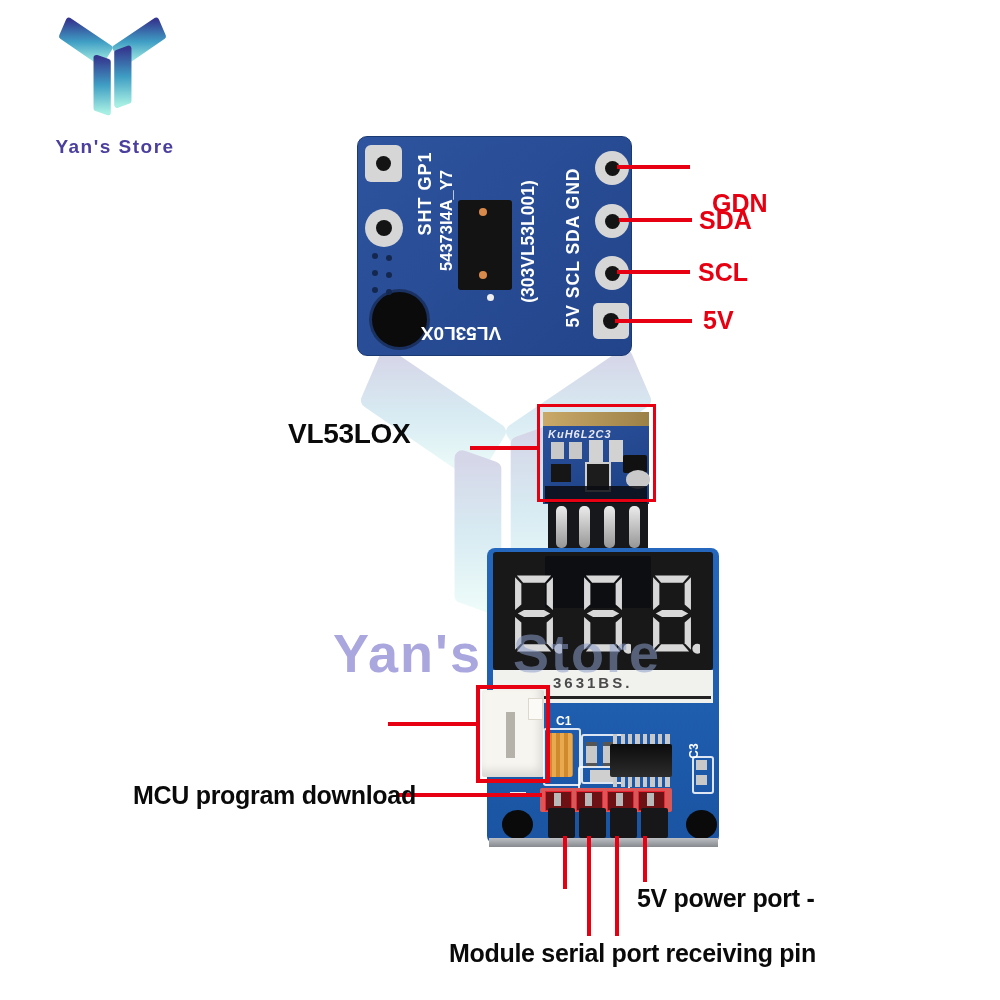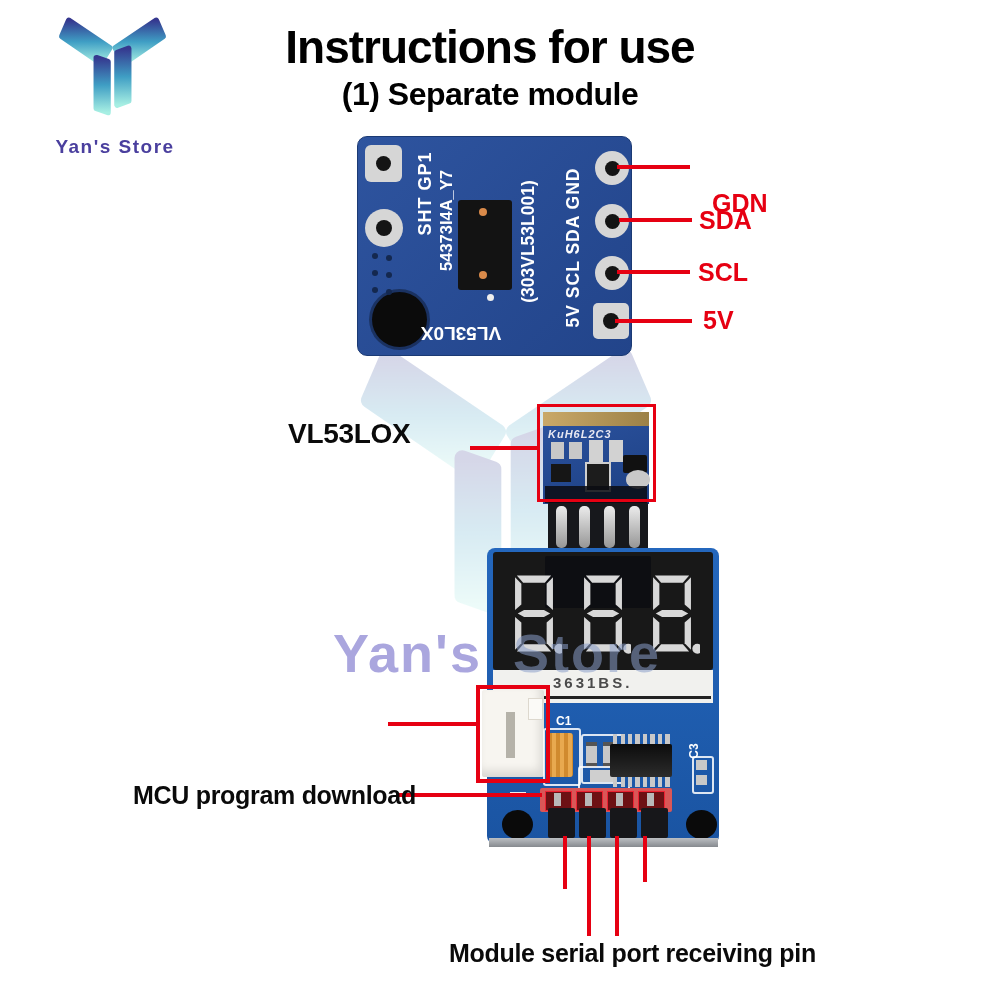--- a/index.html
+++ b/index.html
@@ -56,22 +56,20 @@
           <polygon points="108,68 128,61 128,152 108,159"></polygon>
         </g>
       </symbol>
     </defs>
   </svg>
 
   <svg class="abs" id="hdr-logo" style="left:55px;top:12px;width:115px;height:118px;z-index:8;">
       <use href="#ylogo"></use>
     </svg>
   <div id="brandname">Yan's Store</div>
-  <div id="title">Instructions for use</div>
-  <div id="subtitle">(1) Separate module</div>
 
   <svg id="wm-logo">
       <use href="#ylogo"></use>
     </svg>
 
   <div class="board" style="left:357px;top:136px;width:273px;height:218px;background:linear-gradient(135deg,#2e549f,#22448a);border:1px solid #1b3a74;"></div>
 
   <div class="pad" style="left:365px;top:145px;width:37px;height:37px;border-radius:6px;">
       <div class="hole" style="width:15px;height:15px;"></div>
     </div>
@@ -226,15 +224,16 @@
   <div id="wm-text"><span class="w1">Yan's</span> <span class="w2">Store</span></div>
 
   <div class="rline h" style="left:388px;top:722px;width:88px;"></div>
   <div class="lbl" style="left:133px;top:781px;font-size:25px;">MCU program download</div>
   <div class="rline h" style="left:398px;top:793px;width:144px;"></div>
 
   <div class="rline v" style="left:563px;top:836px;height:53px;"></div>
   <div class="rline v" style="left:587px;top:836px;height:100px;"></div>
   <div class="rline v" style="left:615px;top:836px;height:100px;"></div>
   <div class="rline v" style="left:643px;top:836px;height:46px;"></div>
+  <div class="lbl" style="left:637px;top:884px;font-size:25px;">5V power port -</div>
   <div class="lbl" style="left:449px;top:939px;font-size:25px;">Module serial port receiving pin</div>
 
 </div>
 
 </body></html>

